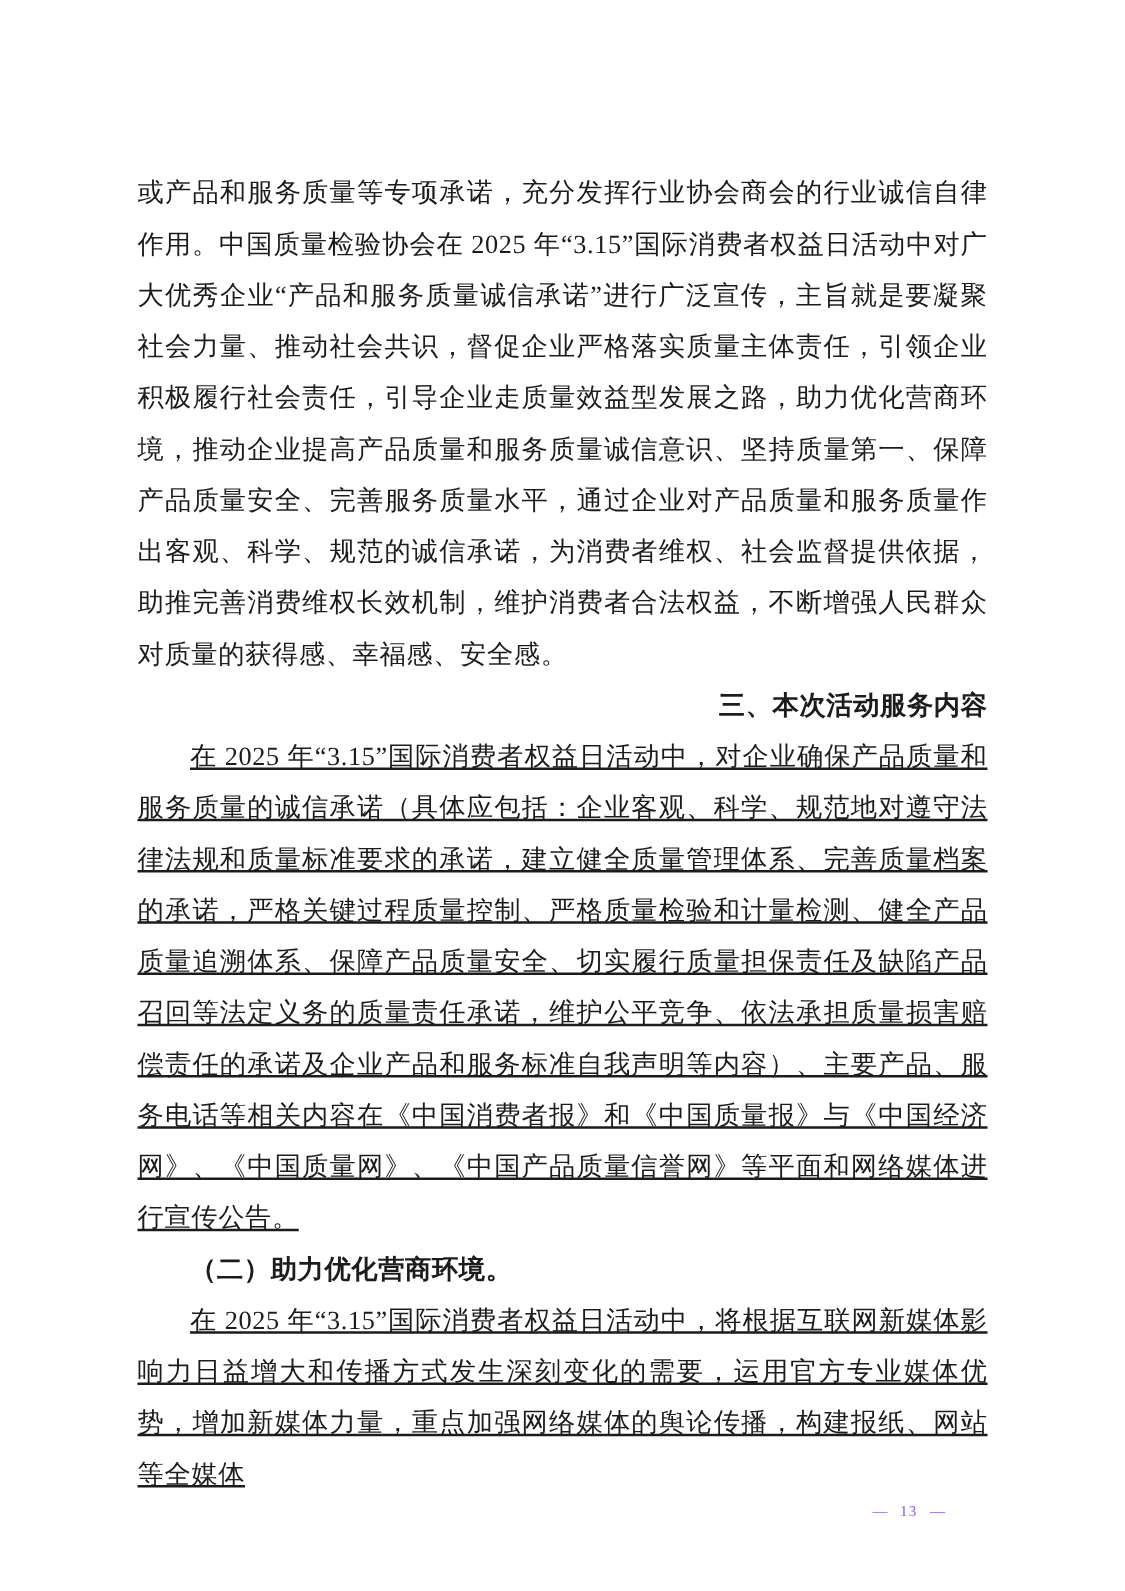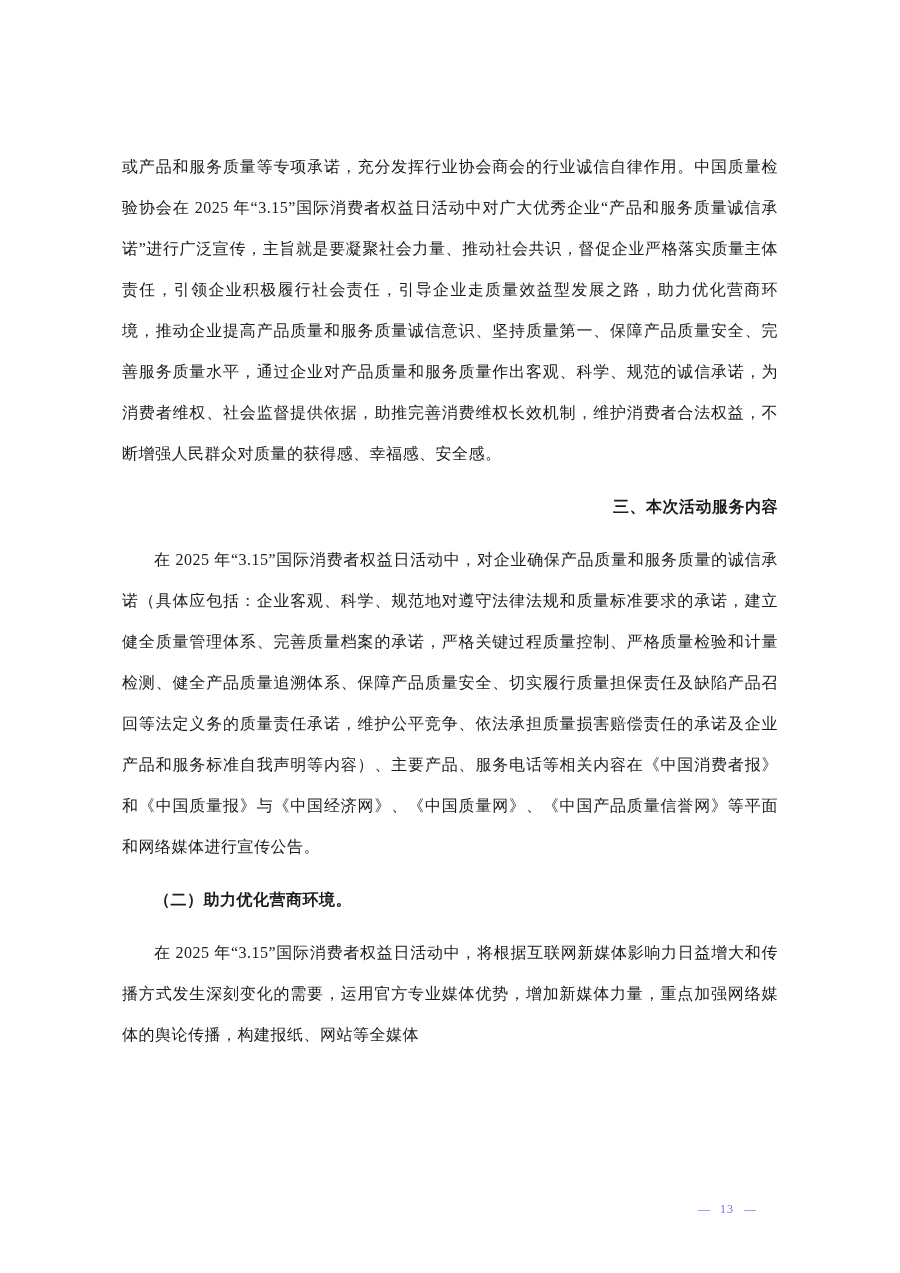--- a/index.html
+++ b/index.html
@@ -22,27 +22,28 @@
     top: 134px;
     width: 680px;
     font-size: 21px;
     line-height: 41px;
     text-align: justify;
     letter-spacing: 0.5px;
   }
   .text-block p,
   .text-block h2,
   .text-block h3 {
-    margin: 12px;
+    margin: 0;
     padding: 0;
-    font-size: 16px;
+    font-size: 21px;
     line-height: 41px;
   }
   .para-indent {
     text-indent: 2em;
+    text-decoration: underline;
   }
   .section-heading {
     font-family: "Liberation Sans", "DejaVu Sans", sans-serif;
     font-weight: bold;
     text-indent: 2em;
     text-align: right;
   }
   .sub-heading {
     font-family: "Liberation Serif", "DejaVu Serif", serif;
     font-weight: bold;

